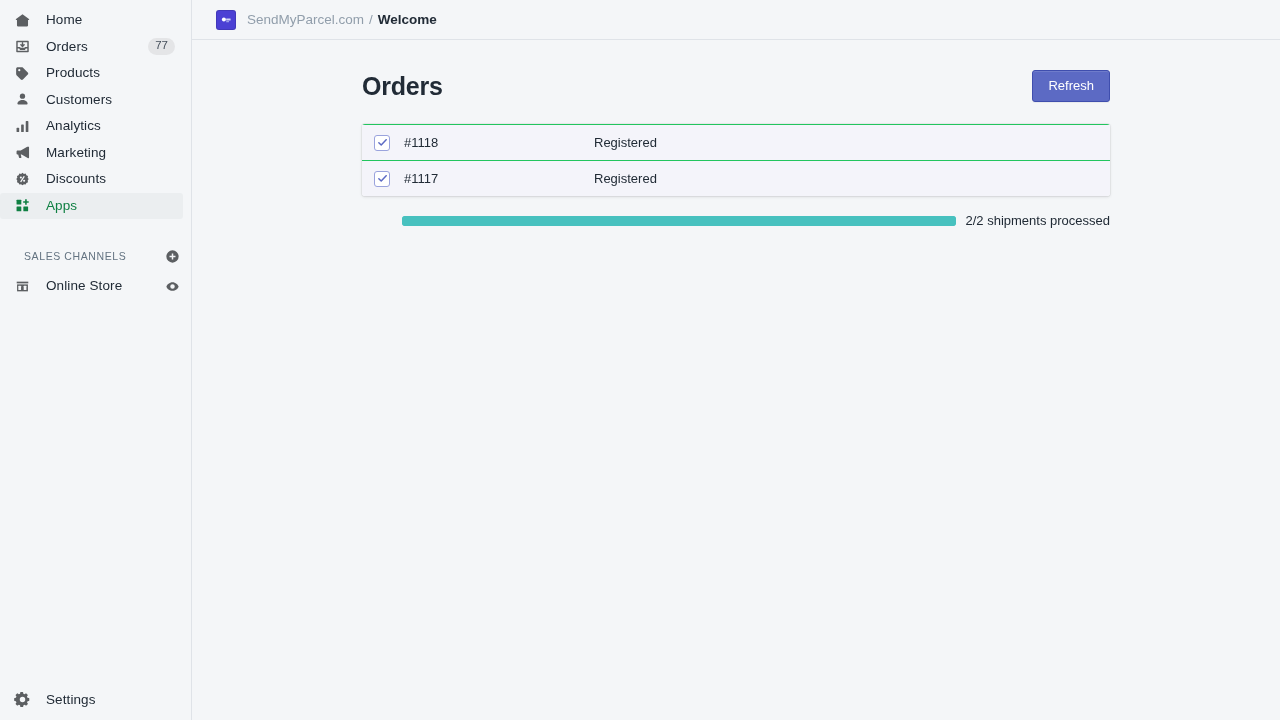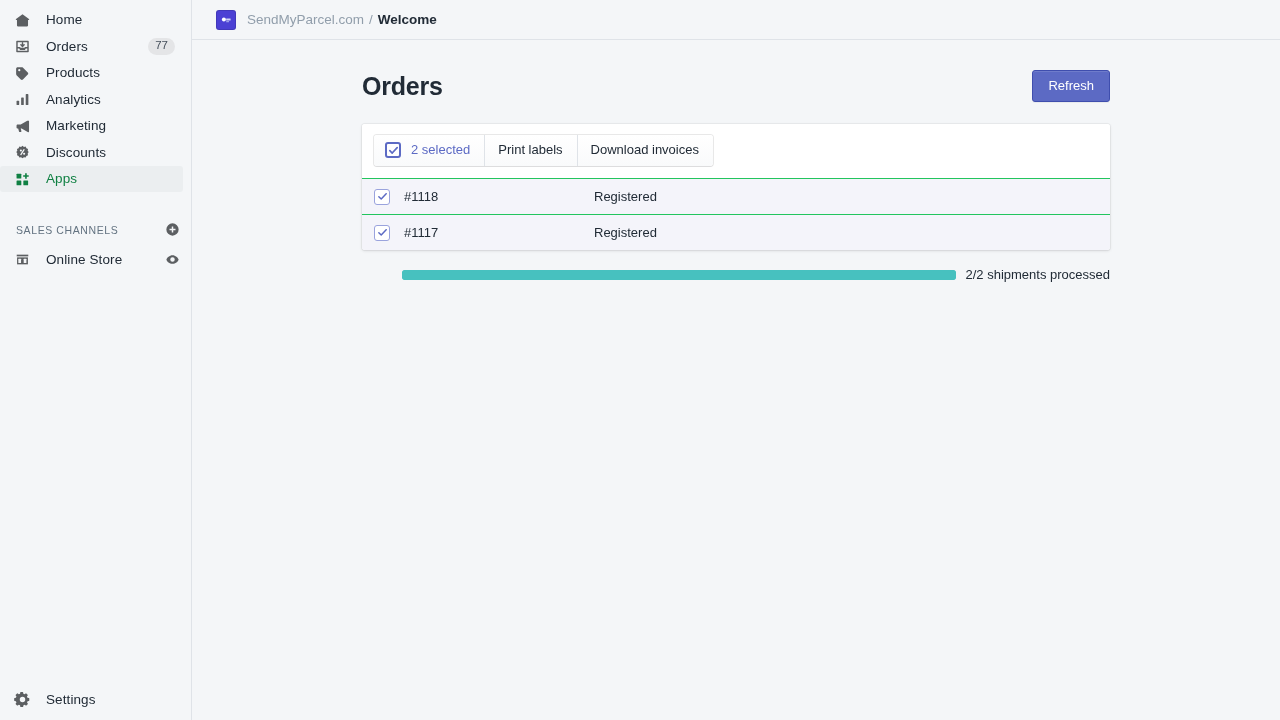--- a/index.html
+++ b/index.html
@@ -74,21 +74,21 @@
     background: #108043;
     border-radius: 0 2px 2px 0;
   }
 
   
   .nav-item { margin-bottom: 0.5px; }
 
   .section-head {
     display: flex;
     align-items: center;
-    padding: 0 10px 0 16px;
+    padding: 0 10px 0 24px;
     margin-top: 26px;
     height: 22px;
   }
   .section-title {
     font-size: 10.5px;
     letter-spacing: .6px;
     color: #637381;
     text-transform: uppercase;
     flex: 1;
     font-weight: 400;
@@ -314,20 +314,29 @@
 
       <div class="nav-item">
         <span class="nav-icon">
           <svg width="17" height="17" viewBox="0 0 20 20" fill="#5c5f62">
               <path d="M10.7 2.5H4.3c-1 0-1.8.8-1.8 1.8v6.4c0 .5.2.9.5 1.3l5 5c.7.7 1.8.7 2.5 0l5.7-5.7c.7-.7.7-1.8 0-2.5l-5-5c-.3-.3-.8-.5-1.3-.5zM6.2 7.4a1.3 1.3 0 1 1 0-2.6 1.3 1.3 0 0 1 0 2.6z"></path>
             </svg>
         </span>
         <span class="nav-label">Products</span>
       </div>
 
+      <div class="nav-item">
+        <span class="nav-icon">
+          <svg width="17" height="17" viewBox="0 0 20 20" fill="#5c5f62">
+              <circle cx="10" cy="6.1" r="3.1"></circle>
+              <path d="M10 10.6c-3.4 0-6 2-6 4.4 0 .6.5 1 1.1 1h9.8c.6 0 1.1-.4 1.1-1 0-2.4-2.6-4.4-6-4.4z"></path>
+            </svg>
+        </span>
+        <span class="nav-label">Customers</span>
+      </div>
 
       <div class="nav-item">
         <span class="nav-icon">
           <svg width="17" height="17" viewBox="0 0 20 20" fill="#5c5f62">
               <rect x="3" y="11.6" width="3.1" height="5" rx=".7"></rect>
               <rect x="8.4" y="7.6" width="3.1" height="9" rx=".7"></rect>
               <rect x="13.8" y="3.6" width="3.1" height="13" rx=".7"></rect>
             </svg>
         </span>
         <span class="nav-label">Analytics</span>
@@ -427,34 +436,20 @@
     <div class="content">
       <div class="page">
 
         <div class="page-header">
           <h1 class="page-title">Orders</h1>
           <button class="btn-primary" style="background: rgb(92, 106, 196);">Refresh</button>
         </div>
 
         <div class="card">
 
-          <div class="card-toolbar">
-            <div class="btn-group">
-              <button class="bg-btn selected-btn">
-                <span class="cb">
-                  <svg width="11" height="11" viewBox="0 0 12 12" fill="none" stroke="#5c6ac4" stroke-width="1.8" stroke-linecap="round" stroke-linejoin="round">
-                      <path d="M2 6.2 4.6 8.8 10 2.9"></path>
-                    </svg>
-                </span>
-                <span>2 selected</span>
-              </button>
-              <button class="bg-btn">Print labels</button>
-              <button class="bg-btn">Download invoices</button>
-            </div>
-          </div>
 
           <div class="row">
             <span class="cb row-cb">
               <svg width="11" height="11" viewBox="0 0 12 12" fill="none" stroke="#5c6ac4" stroke-width="1.6" stroke-linecap="round" stroke-linejoin="round">
                   <path d="M2 6.2 4.6 8.8 10 2.9"></path>
                 </svg>
             </span>
             <span class="row-name">#1118</span>
             <span class="row-status">Registered</span>
           </div>

